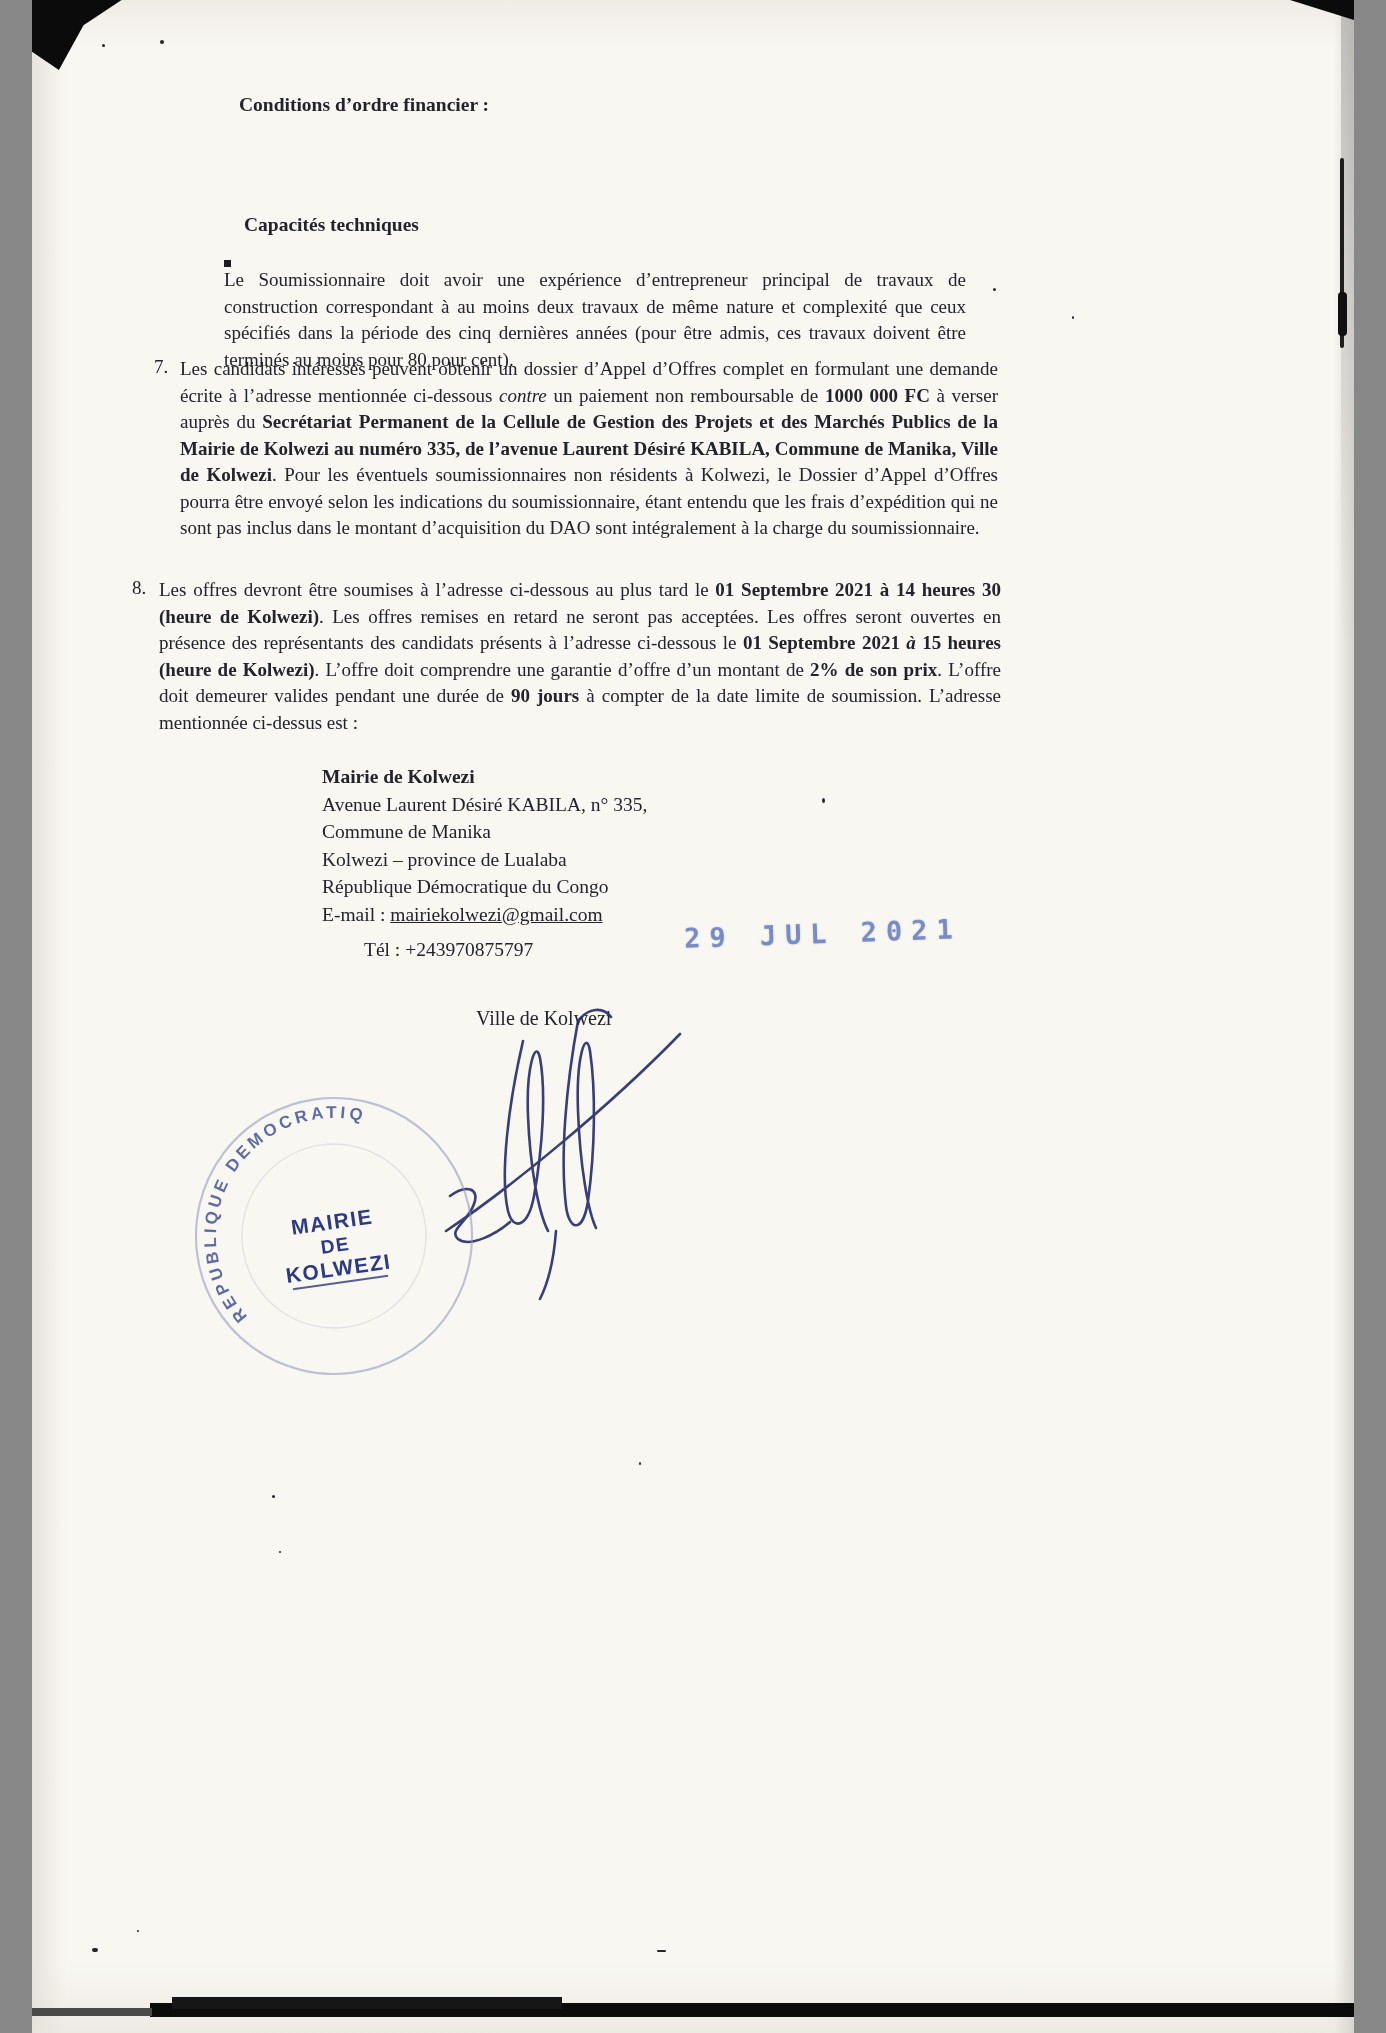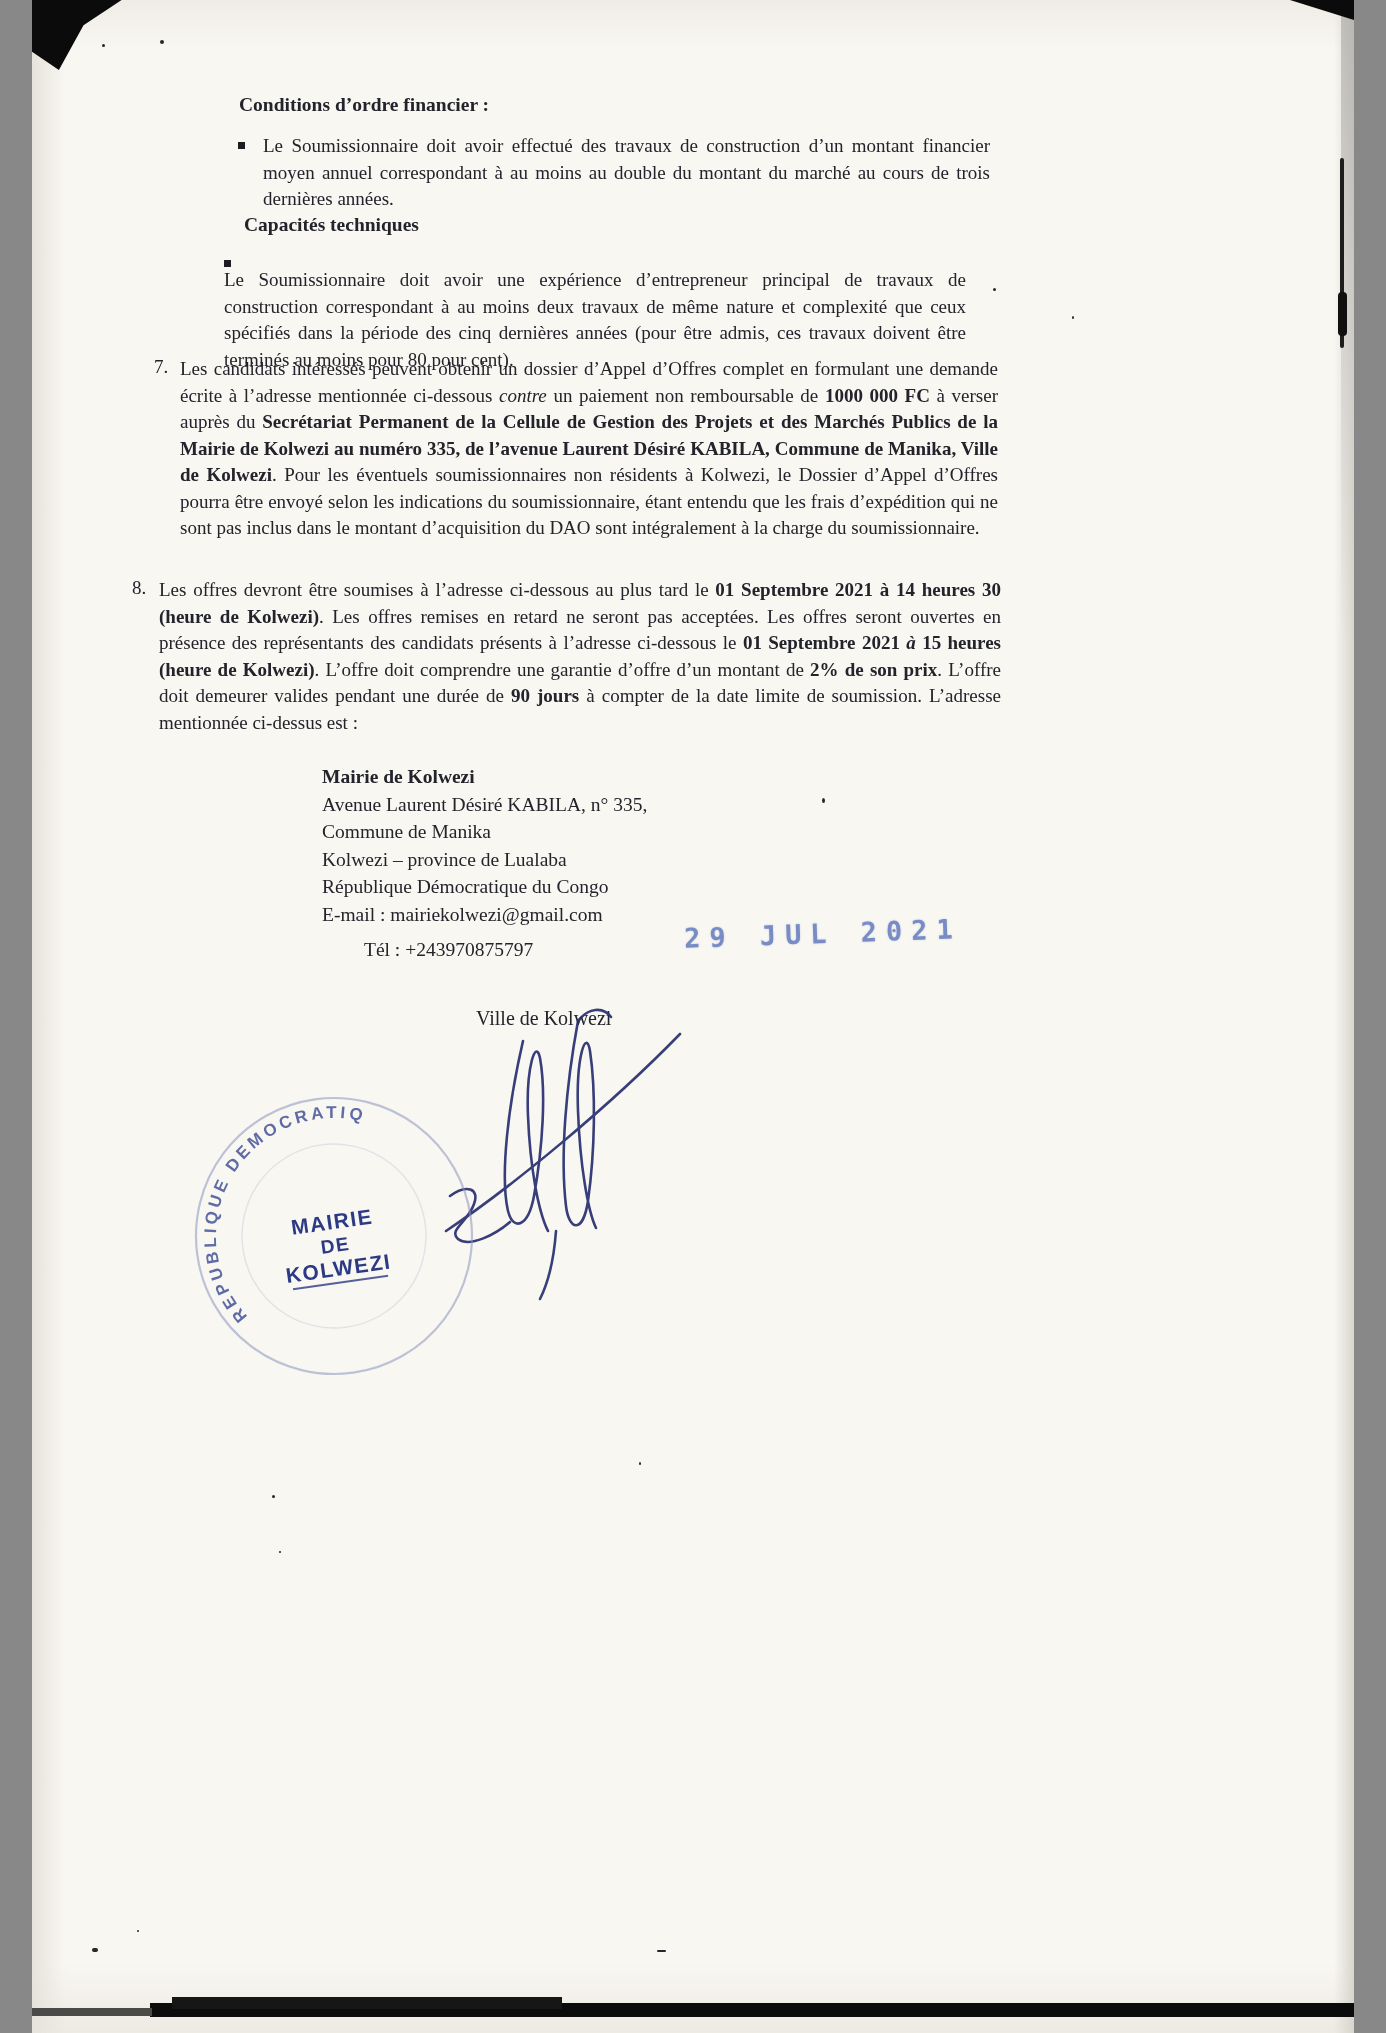--- a/index.html
+++ b/index.html
@@ -12,21 +12,21 @@
     font-family:"Liberation Serif","DejaVu Serif",serif;
     background:
       linear-gradient(90deg,#e6e3db 0,rgba(0,0,0,0) 34px),
       linear-gradient(270deg,#d8d5ce 0,rgba(0,0,0,0) 20px),
       linear-gradient(0deg,#edeae3 0,rgba(0,0,0,0) 70px),
       linear-gradient(180deg,#efece6 0,rgba(0,0,0,0) 50px),
       #f9f7f2;
   }
   .b{font-weight:bold;}
   .i{font-style:italic;margin-top:48px;}
-  .u{margin-top:24px;}
+  .u{text-decoration:underline;margin-top:24px;}
   .abs{position:absolute;}
   .heading{font-weight:bold;font-size:19.5px;}
   .body-text{font-size:19px;line-height:26.5px;text-align:justify;}
   .bullet-row{display:flex;}
   .bullet-sq{width:7px;height:7px;background:#1c1c22;margin:9px 18px 0 0;flex:0 0 auto;}
   .num{font-size:19px;position:absolute;}
   .addr-line{font-size:19.5px;line-height:27.5px;}
   .date-stamp{
     font-family:"DejaVu Sans Mono",monospace;
     font-size:27px;font-weight:bold;letter-spacing:9px;
@@ -48,24 +48,20 @@
   .art-bottom-c{left:0;width:120px;top:2008px;height:8px;background:#4a4a48;}
   .speck{position:absolute;background:#26262b;border-radius:50%;}
 </style>
 </head>
 <body>
 
 <div class="page">
 
   <div class="abs heading" style="left:207px;top:94px;">Conditions d’ordre financier :</div>
 
-  <div class="abs bullet-row" style="left:206px;top:133px;width:756px;">
-    <span class="bullet-sq"></span>
-    <span class="body-text" style="width:727px;">Le Soumissionnaire doit avoir effectué des travaux de construction d’un montant financier moyen annuel correspondant à au moins au double du montant du marché au cours de trois dernières années.</span>
-  </div>
 
   <div class="abs heading" style="left:200px;top:214px;margin-left:12px;">Capacités techniques</div>
 
   <div class="abs bullet-row" style="left:192px;top:251px;width:775px;flex-direction:column;">
     <span class="bullet-sq"></span>
     <span class="body-text" style="width:742px;">Le Soumissionnaire doit avoir une expérience d’entrepreneur principal de travaux de construction correspondant à au moins deux travaux de même nature et complexité que ceux spécifiés dans la période des cinq dernières années (pour être admis, ces travaux doivent être terminés au moins pour 80 pour cent).</span>
   </div>
 
   <div class="num" style="left:122px;top:356px;">7.</div>
   <div class="abs body-text" style="left:148px;top:356px;width:818px;"><span>Les candidats intéressés peuvent obtenir un dossier d’Appel d’Offres complet en formulant une demande écrite à l’adresse mentionnée ci-dessous </span><span class="i">contre</span><span> un paiement non remboursable de </span><span class="b">1000 000 FC</span><span> à verser auprès du </span><span class="b">Secrétariat Permanent de la Cellule de Gestion des Projets et des Marchés Publics de la Mairie de Kolwezi au numéro 335, de l’avenue Laurent Désiré KABILA, Commune de Manika, Ville de Kolwezi</span><span>. Pour les éventuels soumissionnaires non résidents à Kolwezi, le Dossier d’Appel d’Offres pourra être envoyé selon les indications du soumissionnaire, étant entendu que les frais d’expédition qui ne sont pas inclus dans le montant d’acquisition du DAO sont intégralement à la charge du soumissionnaire.</span></div>

